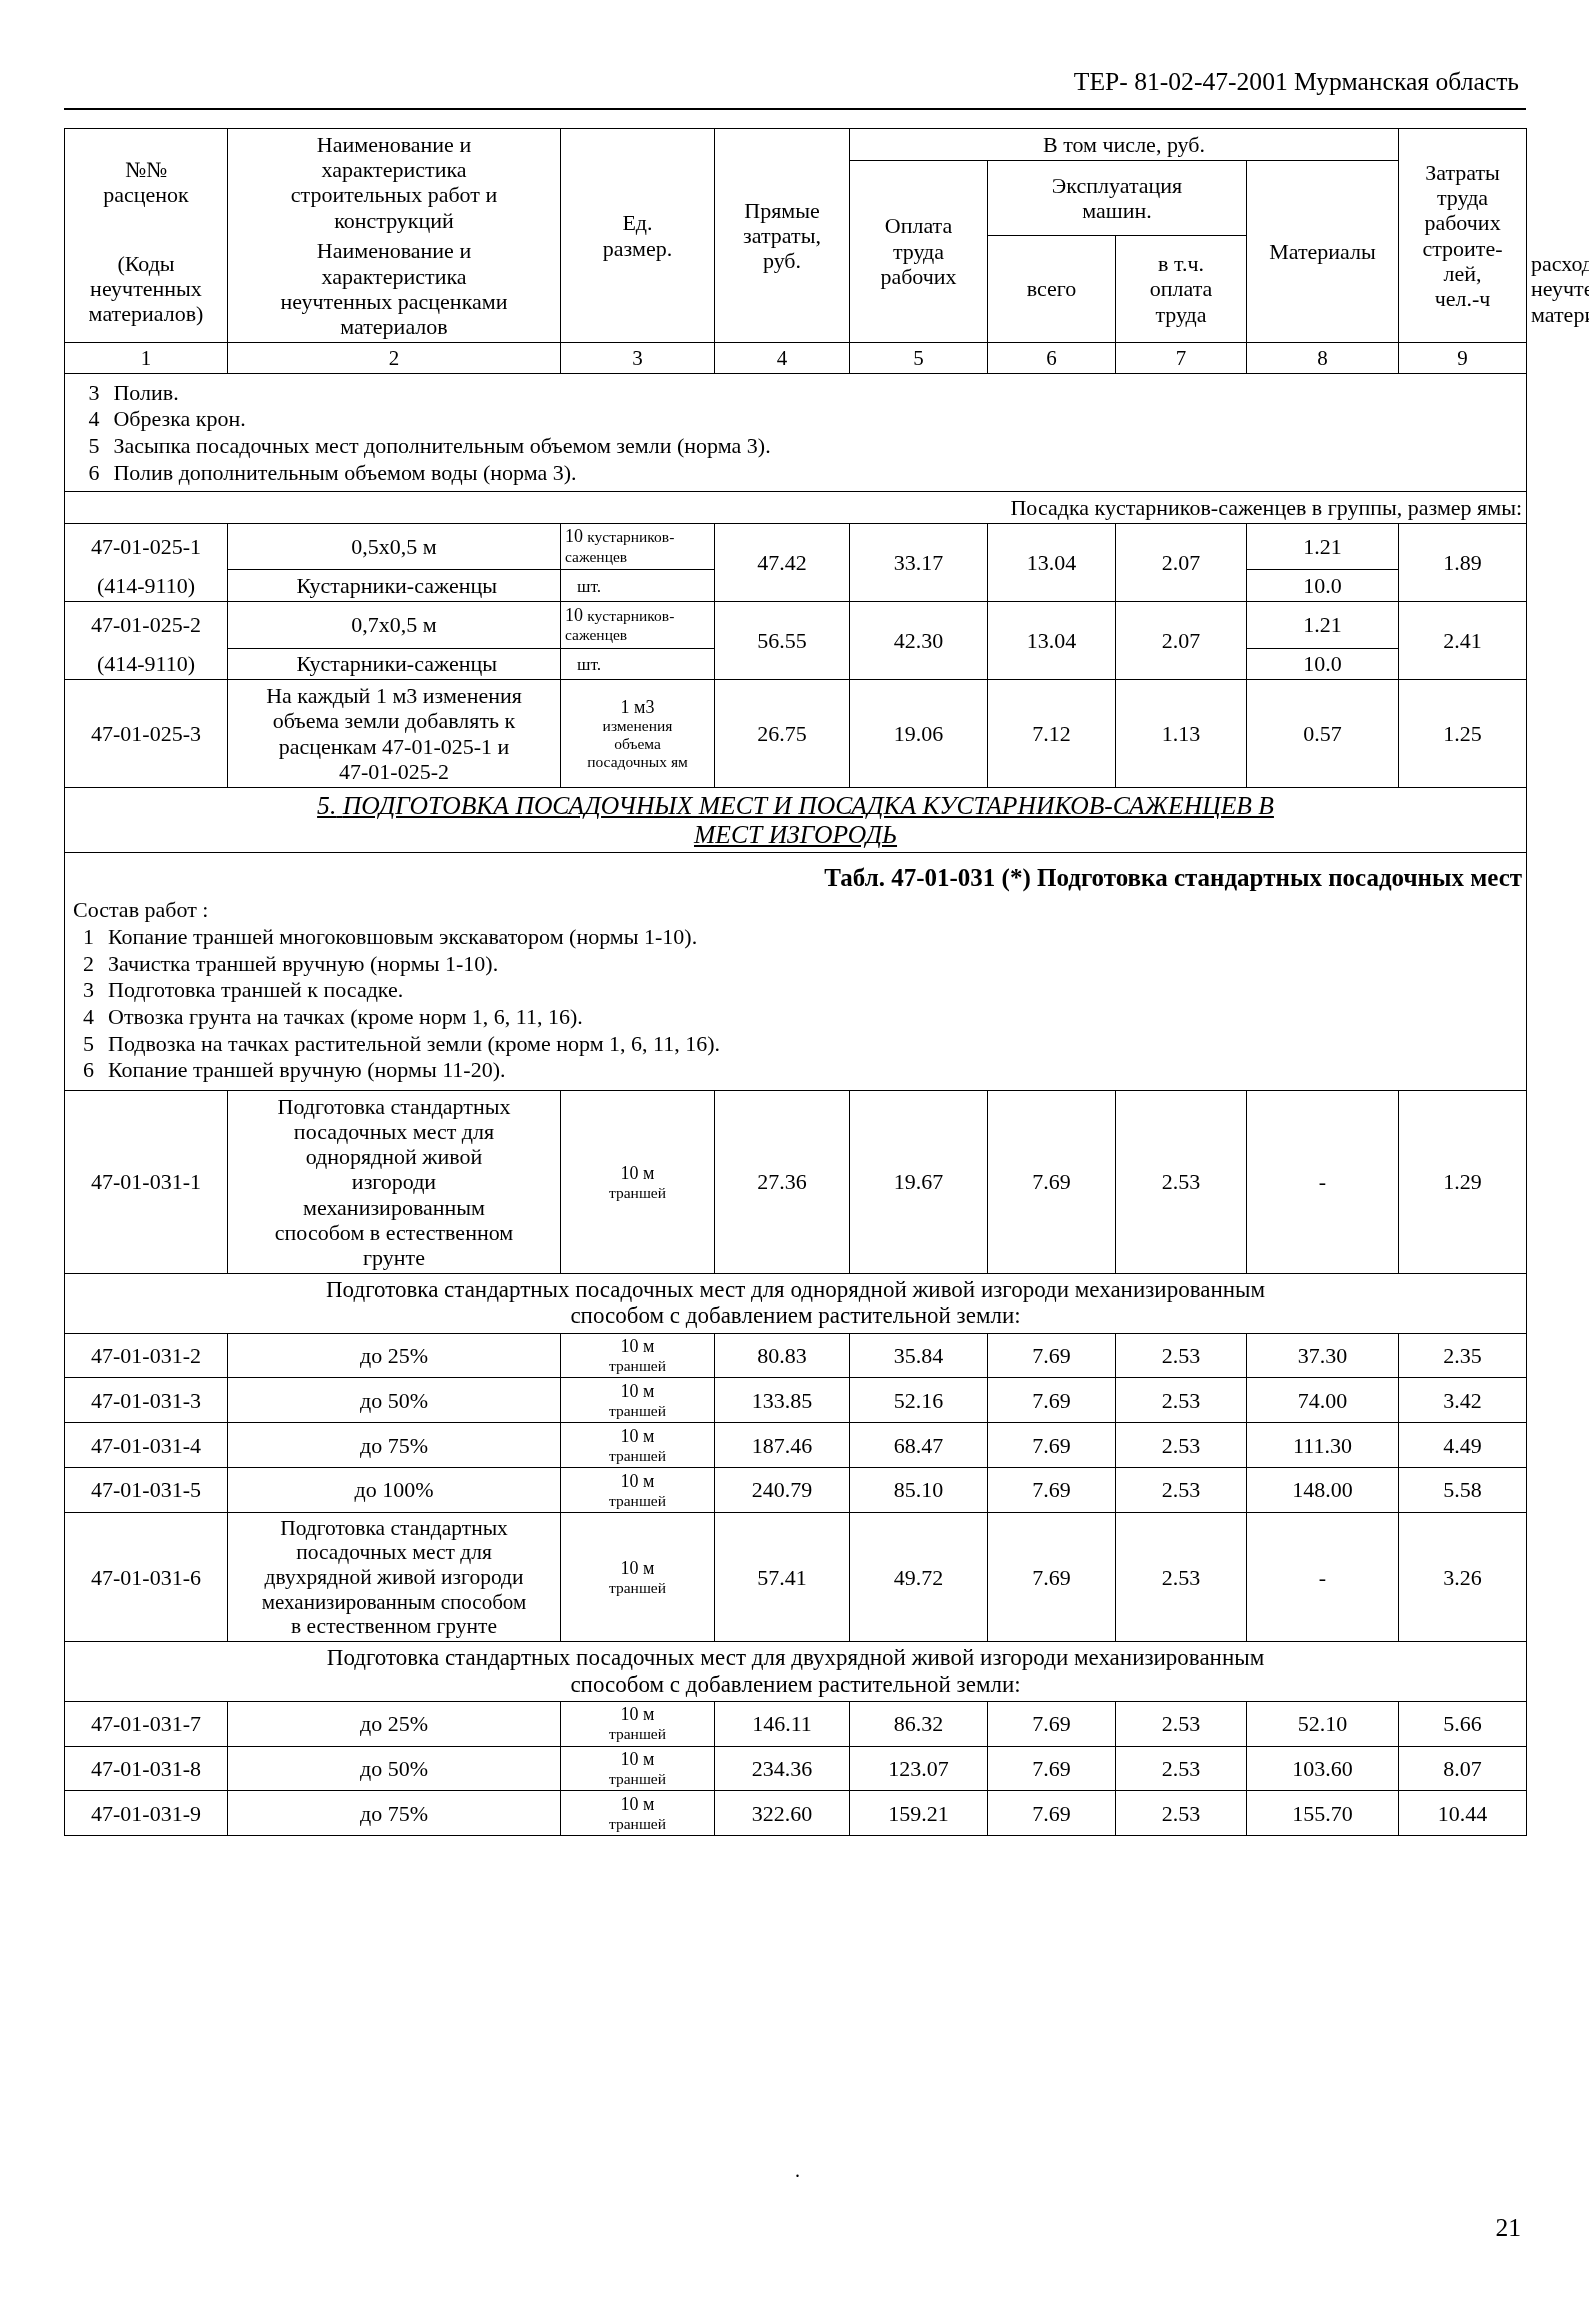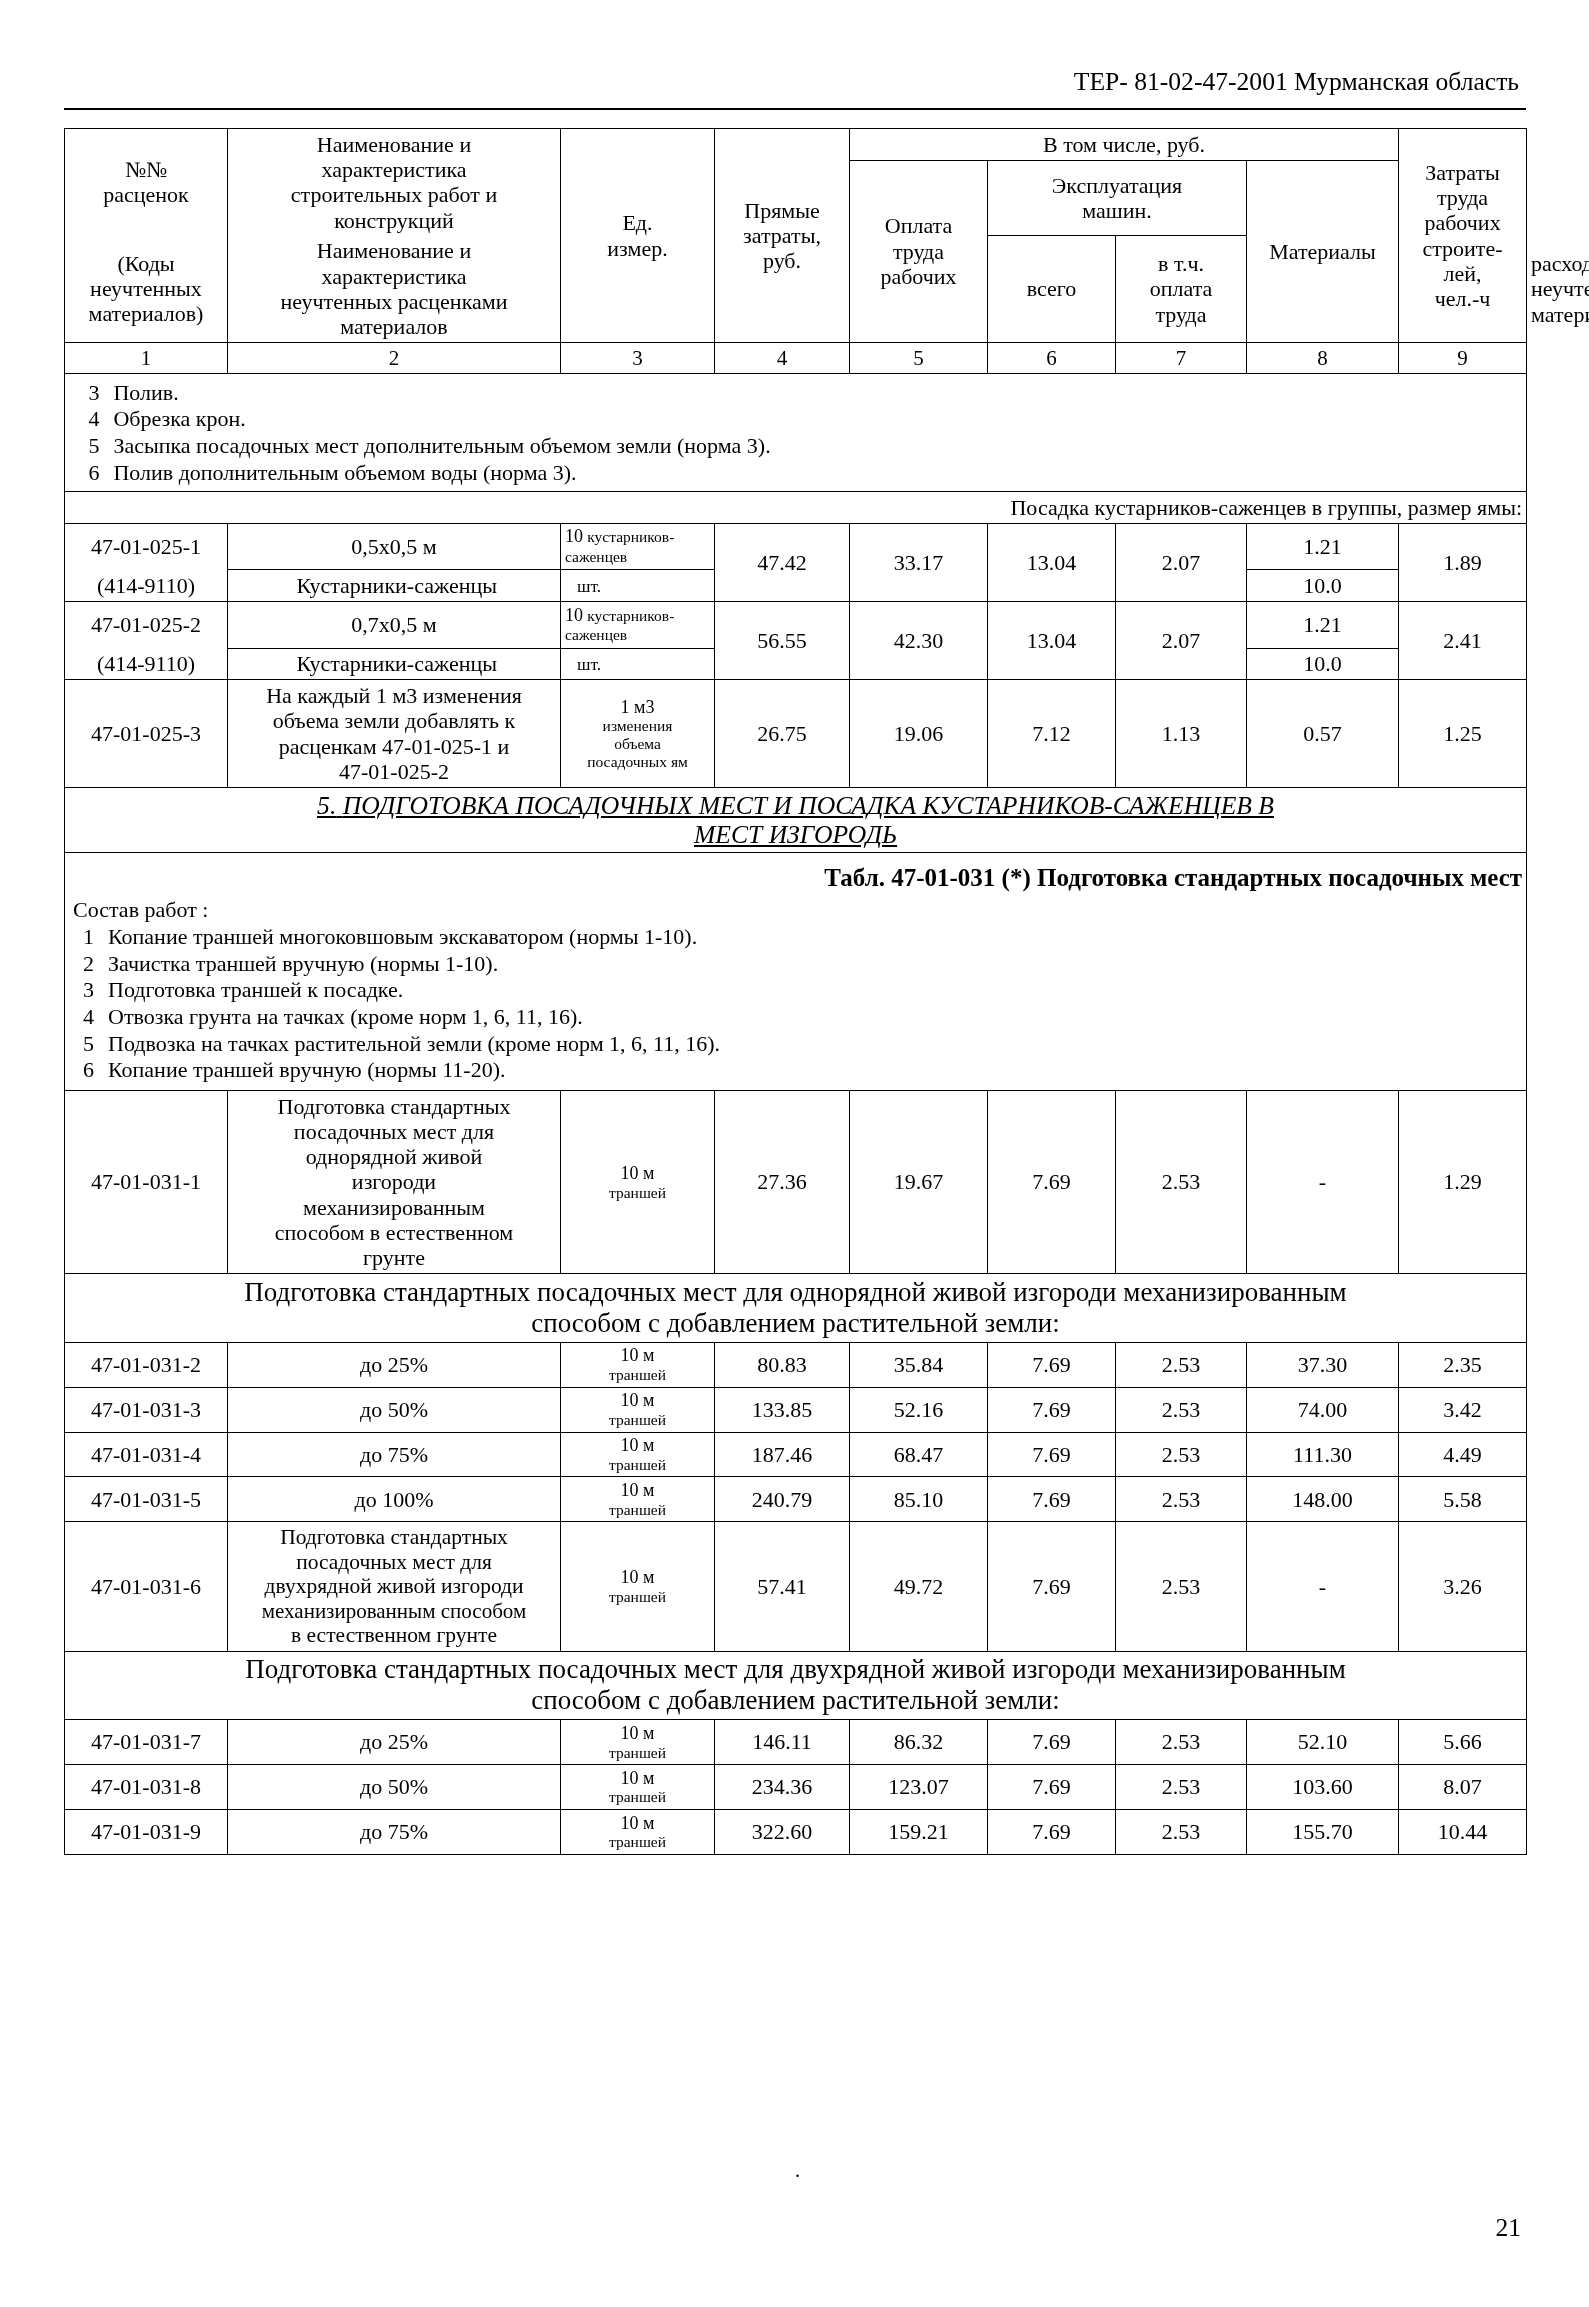--- a/index.html
+++ b/index.html
@@ -104,21 +104,21 @@
   }
   .subhead td {
     font-weight: bold;
     text-align: center;
     font-size: 22px;
     padding: 4px;
   }
   .subhead-left td {
     font-weight: bold;
     text-align: center;
-    font-size: 27px;
+    font-size: 23px;
     padding: 2.7px 13.5px;
     line-height: 1.2;
     margin-top: 12px;
   }
   .pagenum {
     position: absolute;
     bottom: 64px;
     right: 69px;
     font-size: 25.6px;
   }
@@ -163,21 +163,21 @@
           <div>расценок</div>
         </td>
         <td rowspan="2" class="nb-bottom">
           <div>Наименование и</div>
           <div>характеристика</div>
           <div>строительных работ и</div>
           <div>конструкций</div>
         </td>
         <td rowspan="3">
           <div>Ед.</div>
-          <div>измер.</div>
+          <div>размер.</div>
         </td>
         <td rowspan="3">
           <div>Прямые</div>
           <div>затраты,</div>
           <div>руб.</div>
         </td>
         <td colspan="4">В том числе, руб.</td>
         <td rowspan="3">
           <div>Затраты</div>
           <div>труда</div>

